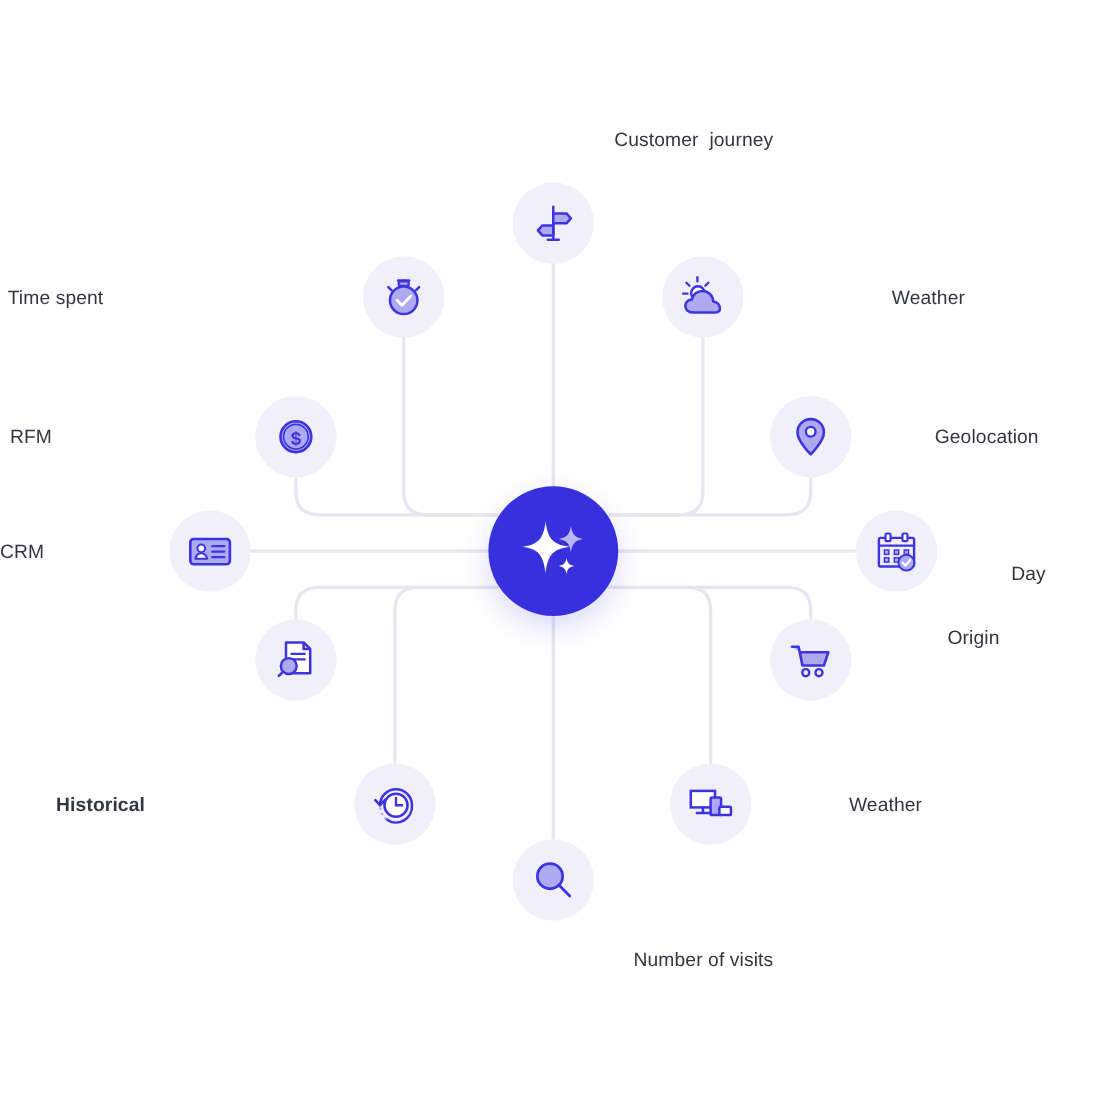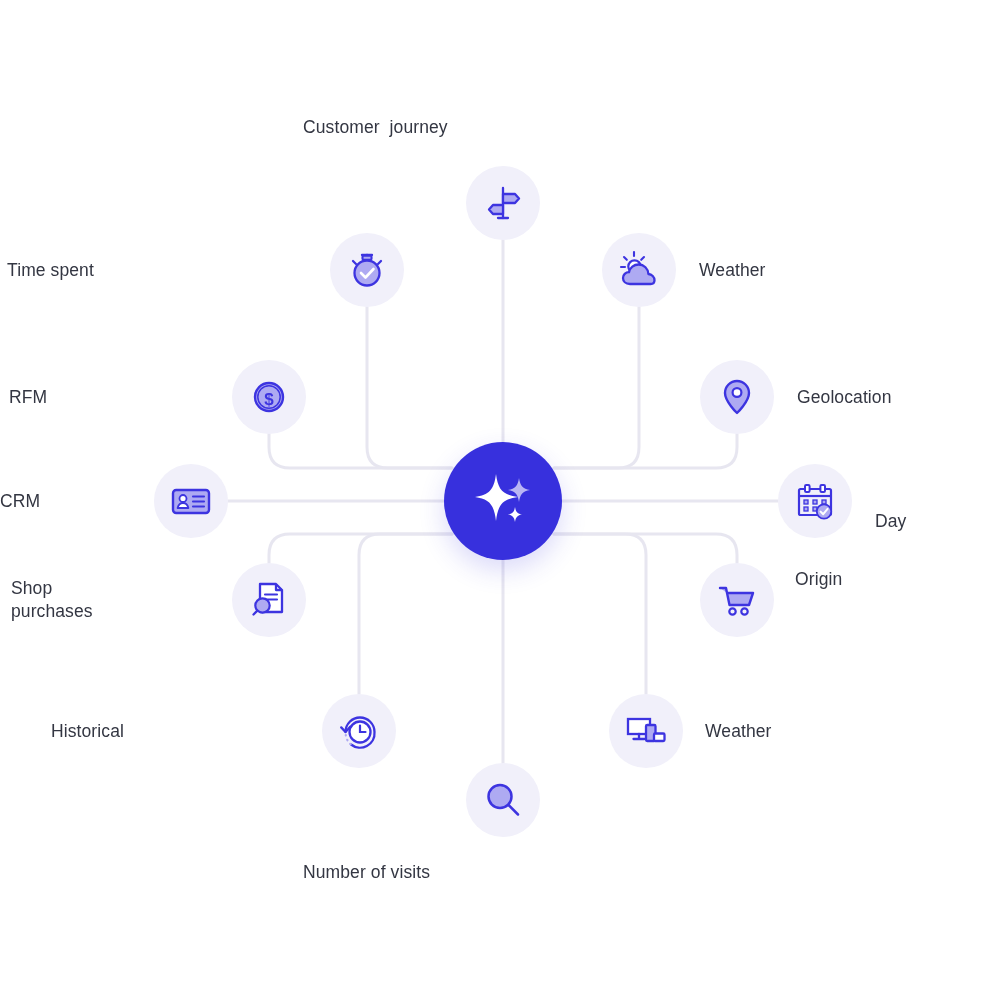--- a/index.html
+++ b/index.html
@@ -10,22 +10,22 @@
     overflow:hidden;
   }
   #stage{position:relative;width:1000px;height:1000px;}
   #wires{position:absolute;left:0;top:0;width:1000px;height:1000px;}
   .node{position:absolute;width:74px;height:74px;border-radius:50%;
         background:#f1f0fa;display:flex;align-items:center;justify-content:center;}
   .node svg{display:block;}
   .label{position:absolute;color:#333642;font-size:17.5px;line-height:23px;
          white-space:pre;letter-spacing:.1px;}
   .label.r{}
-  .label.l{text-align:left;}
-  .label.c{text-align:left;}
+  .label.l{text-align:center;}
+  .label.c{text-align:right;}
   #hub{position:absolute;width:118px;height:118px;border-radius:50%;
        background:#3730dd;display:flex;align-items:center;justify-content:center;
        box-shadow:0 10px 26px rgba(55,48,221,.18);}
 </style>
 </head>
 <body>
 
 <div id="stage">
 
   <svg id="wires" viewBox="0 0 1000 1000" xmlns="http://www.w3.org/2000/svg">
@@ -202,20 +202,18 @@
     </svg>
   </div>
 
   <div class="label c" style="left:303px;top:116px;width:400px;">Customer  journey</div>
   <div class="label r" style="left:7px;top:259px;width:300px;">Time spent</div>
   <div class="label l" style="left:699px;top:259px;width:290px;">Weather</div>
   <div class="label r" style="left:9px;top:386px;width:200px;">RFM</div>
   <div class="label l" style="left:797px;top:386px;width:200px;">Geolocation</div>
   <div class="label r" style="left:0px;top:490px;width:131px;">CRM</div>
   <div class="label l" style="left:875px;top:490px;width:120px;margin-top:20px;">Day</div>
-  <div class="label r" style="left:11px;top:577px;width:200px;">Shop
-purchases</div>
   <div class="label l" style="left:795px;top:568px;width:180px;">Origin</div>
-  <div class="label r" style="left:51px;top:720px;width:250px;">Historical</div>
+  <div class="label r" style="left:51px;top:720px;width:250px;font-weight:bold;">Historical</div>
   <div class="label l" style="left:705px;top:720px;width:200px;">Weather</div>
   <div class="label c" style="left:303px;top:861px;width:400px;">Number of visits</div>
 
 </div>
 
 </body></html>

